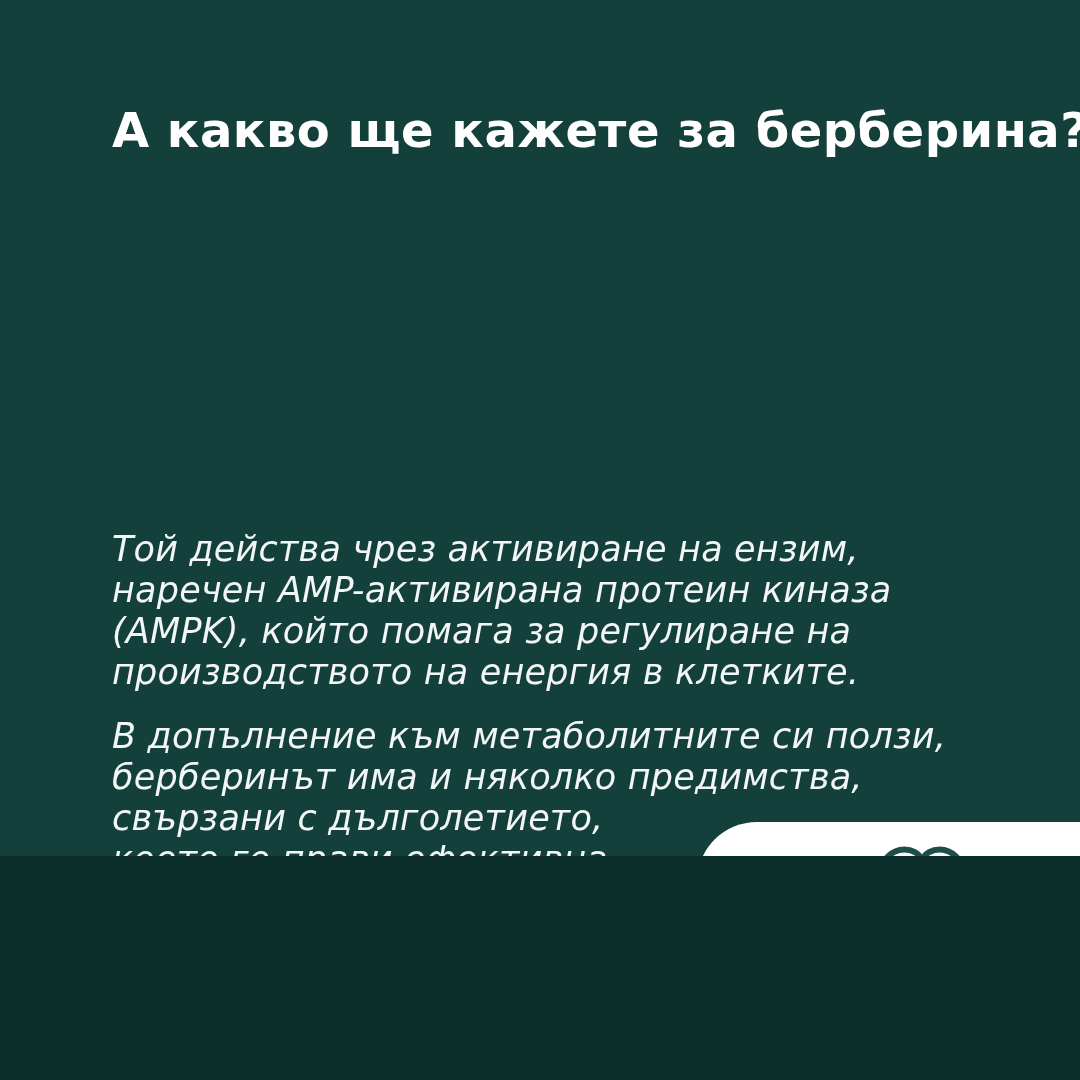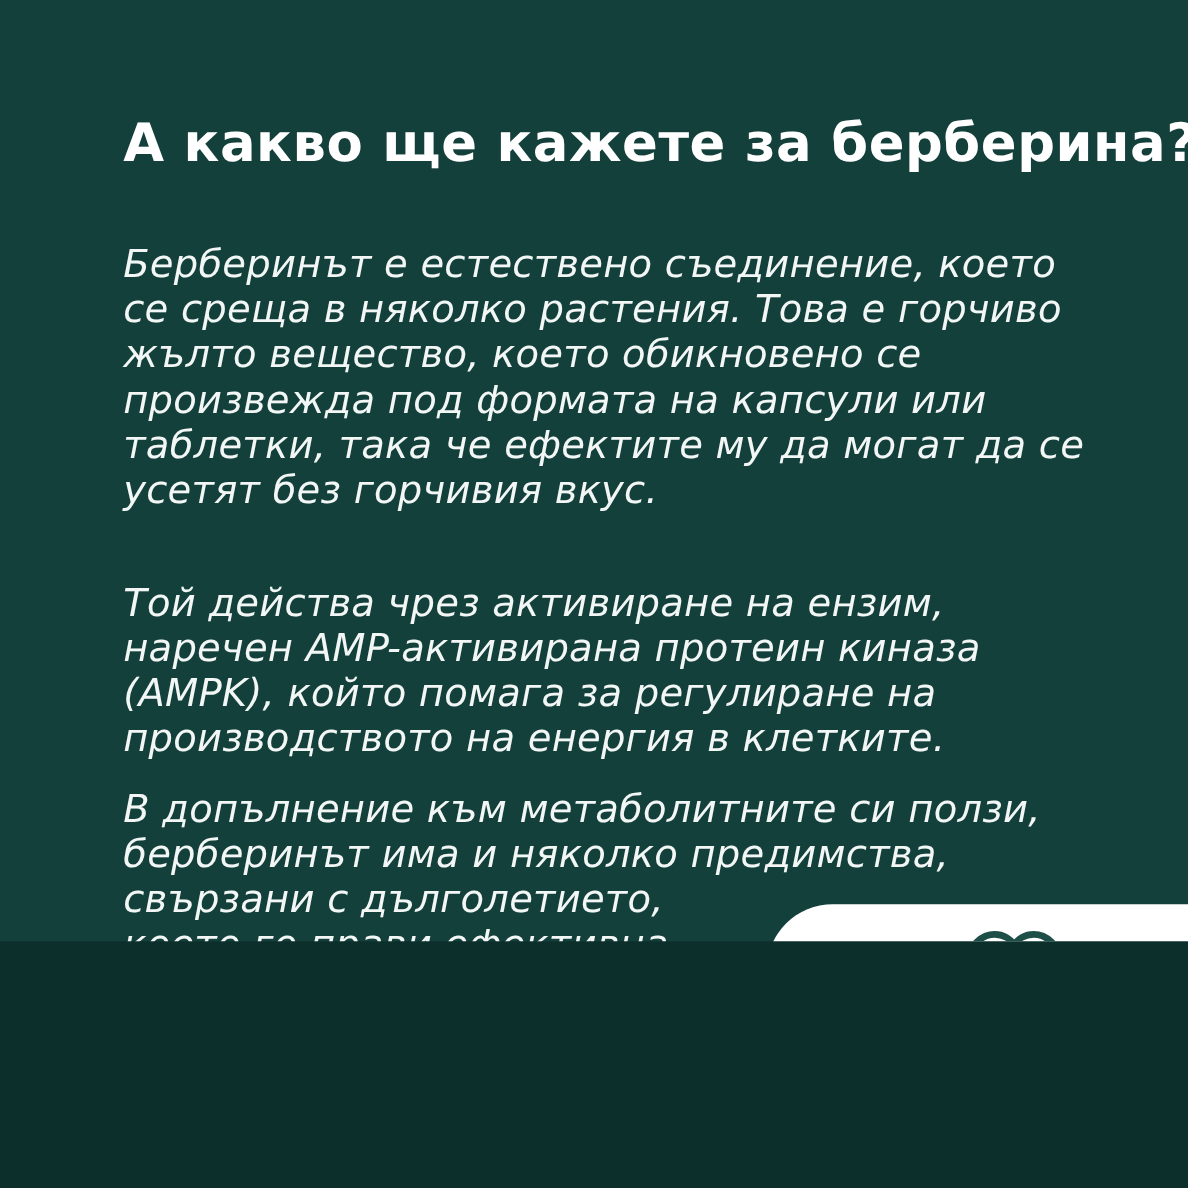--- a/index.html
+++ b/index.html
@@ -31,26 +31,20 @@
   .icon-card svg{position:absolute;left:155px;top:6px;}
   .arrow-svg{position:absolute;left:538px;top:900px;}
 </style>
 </head>
 <body>
 
 <div class="canvas" style="--bg: #14403c; --title: #ffffff; --body: #f2f7f6; --card: #ffffff;">
 
   <h1 class="title">А какво ще кажете за берберина?</h1>
 
-  <p class="para p1">Берберинът е естествено съединение, което
-се среща в няколко растения. Това е горчиво
-жълто вещество, което обикновено се
-произвежда под формата на капсули или
-таблетки, така че ефектите му да могат да се
-усетят без горчивия вкус.</p>
 
   <p class="para p2">Той действа чрез активиране на ензим,
 наречен AMP-активирана протеин киназа
 (AMPK), който помага за регулиране на
 производството на енергия в клетките.</p>
 
   <p class="para p3">В допълнение към метаболитните си ползи,
 берберинът има и няколко предимства,
 свързани с дълголетието,
 което го прави ефективна

